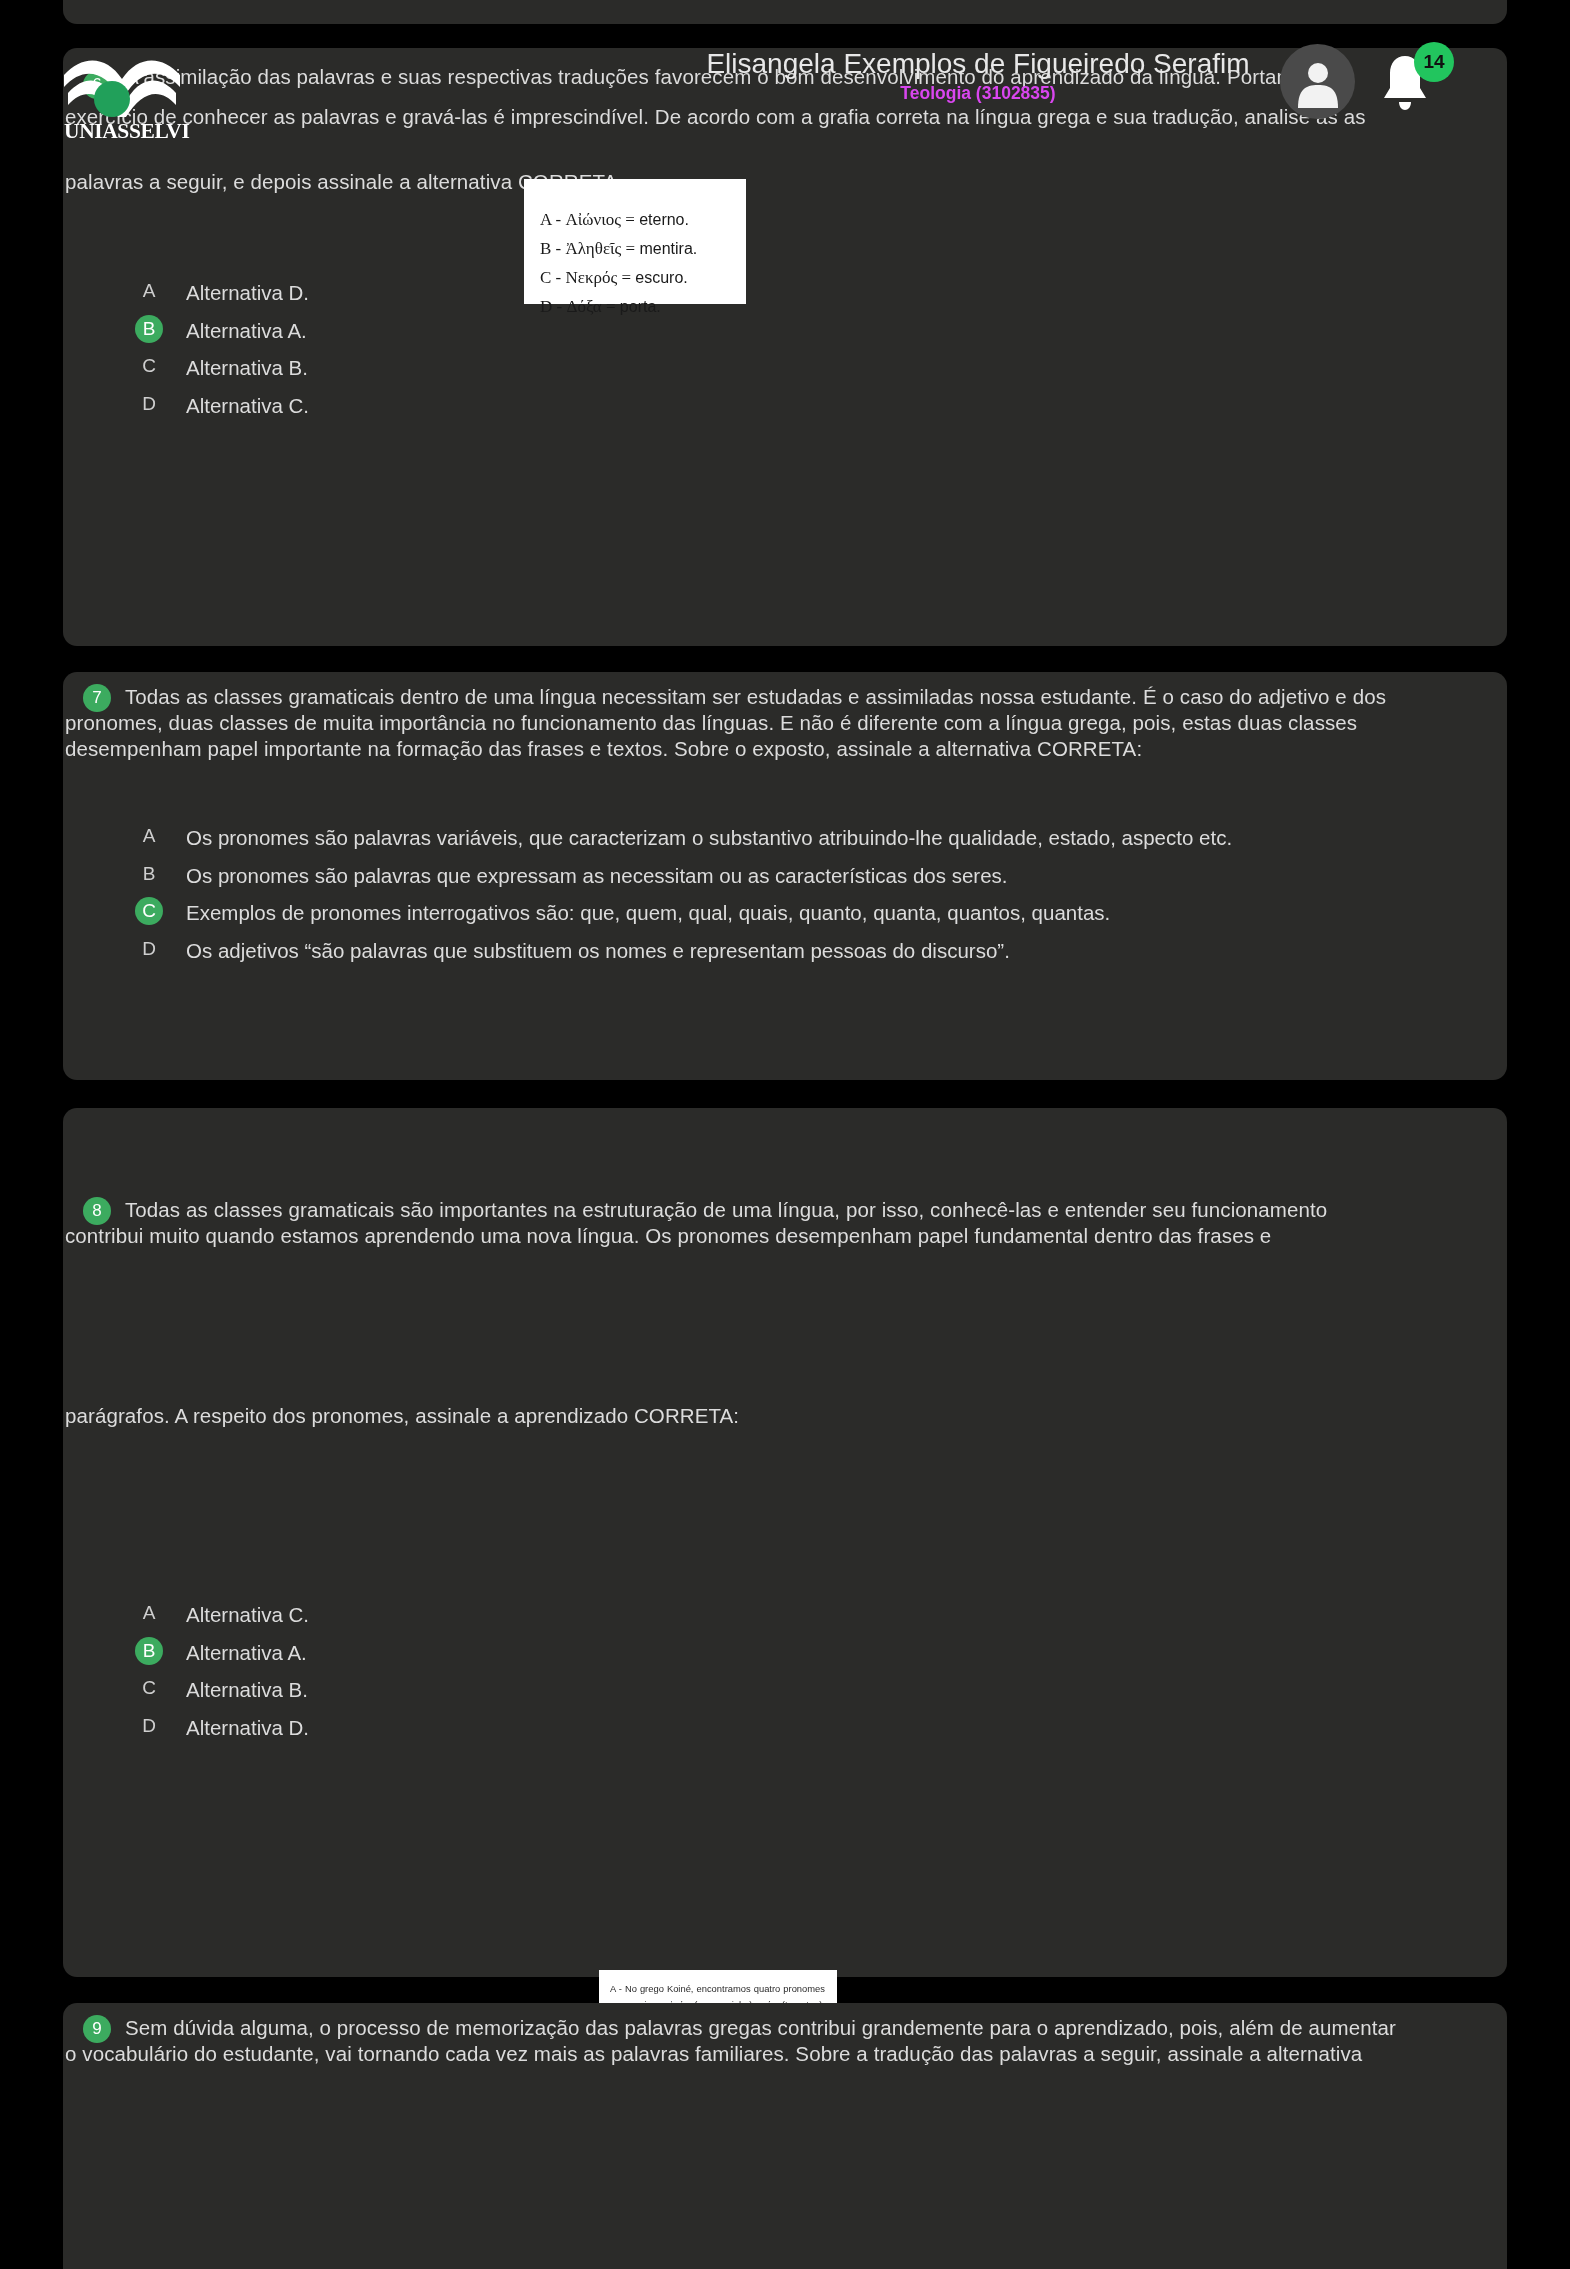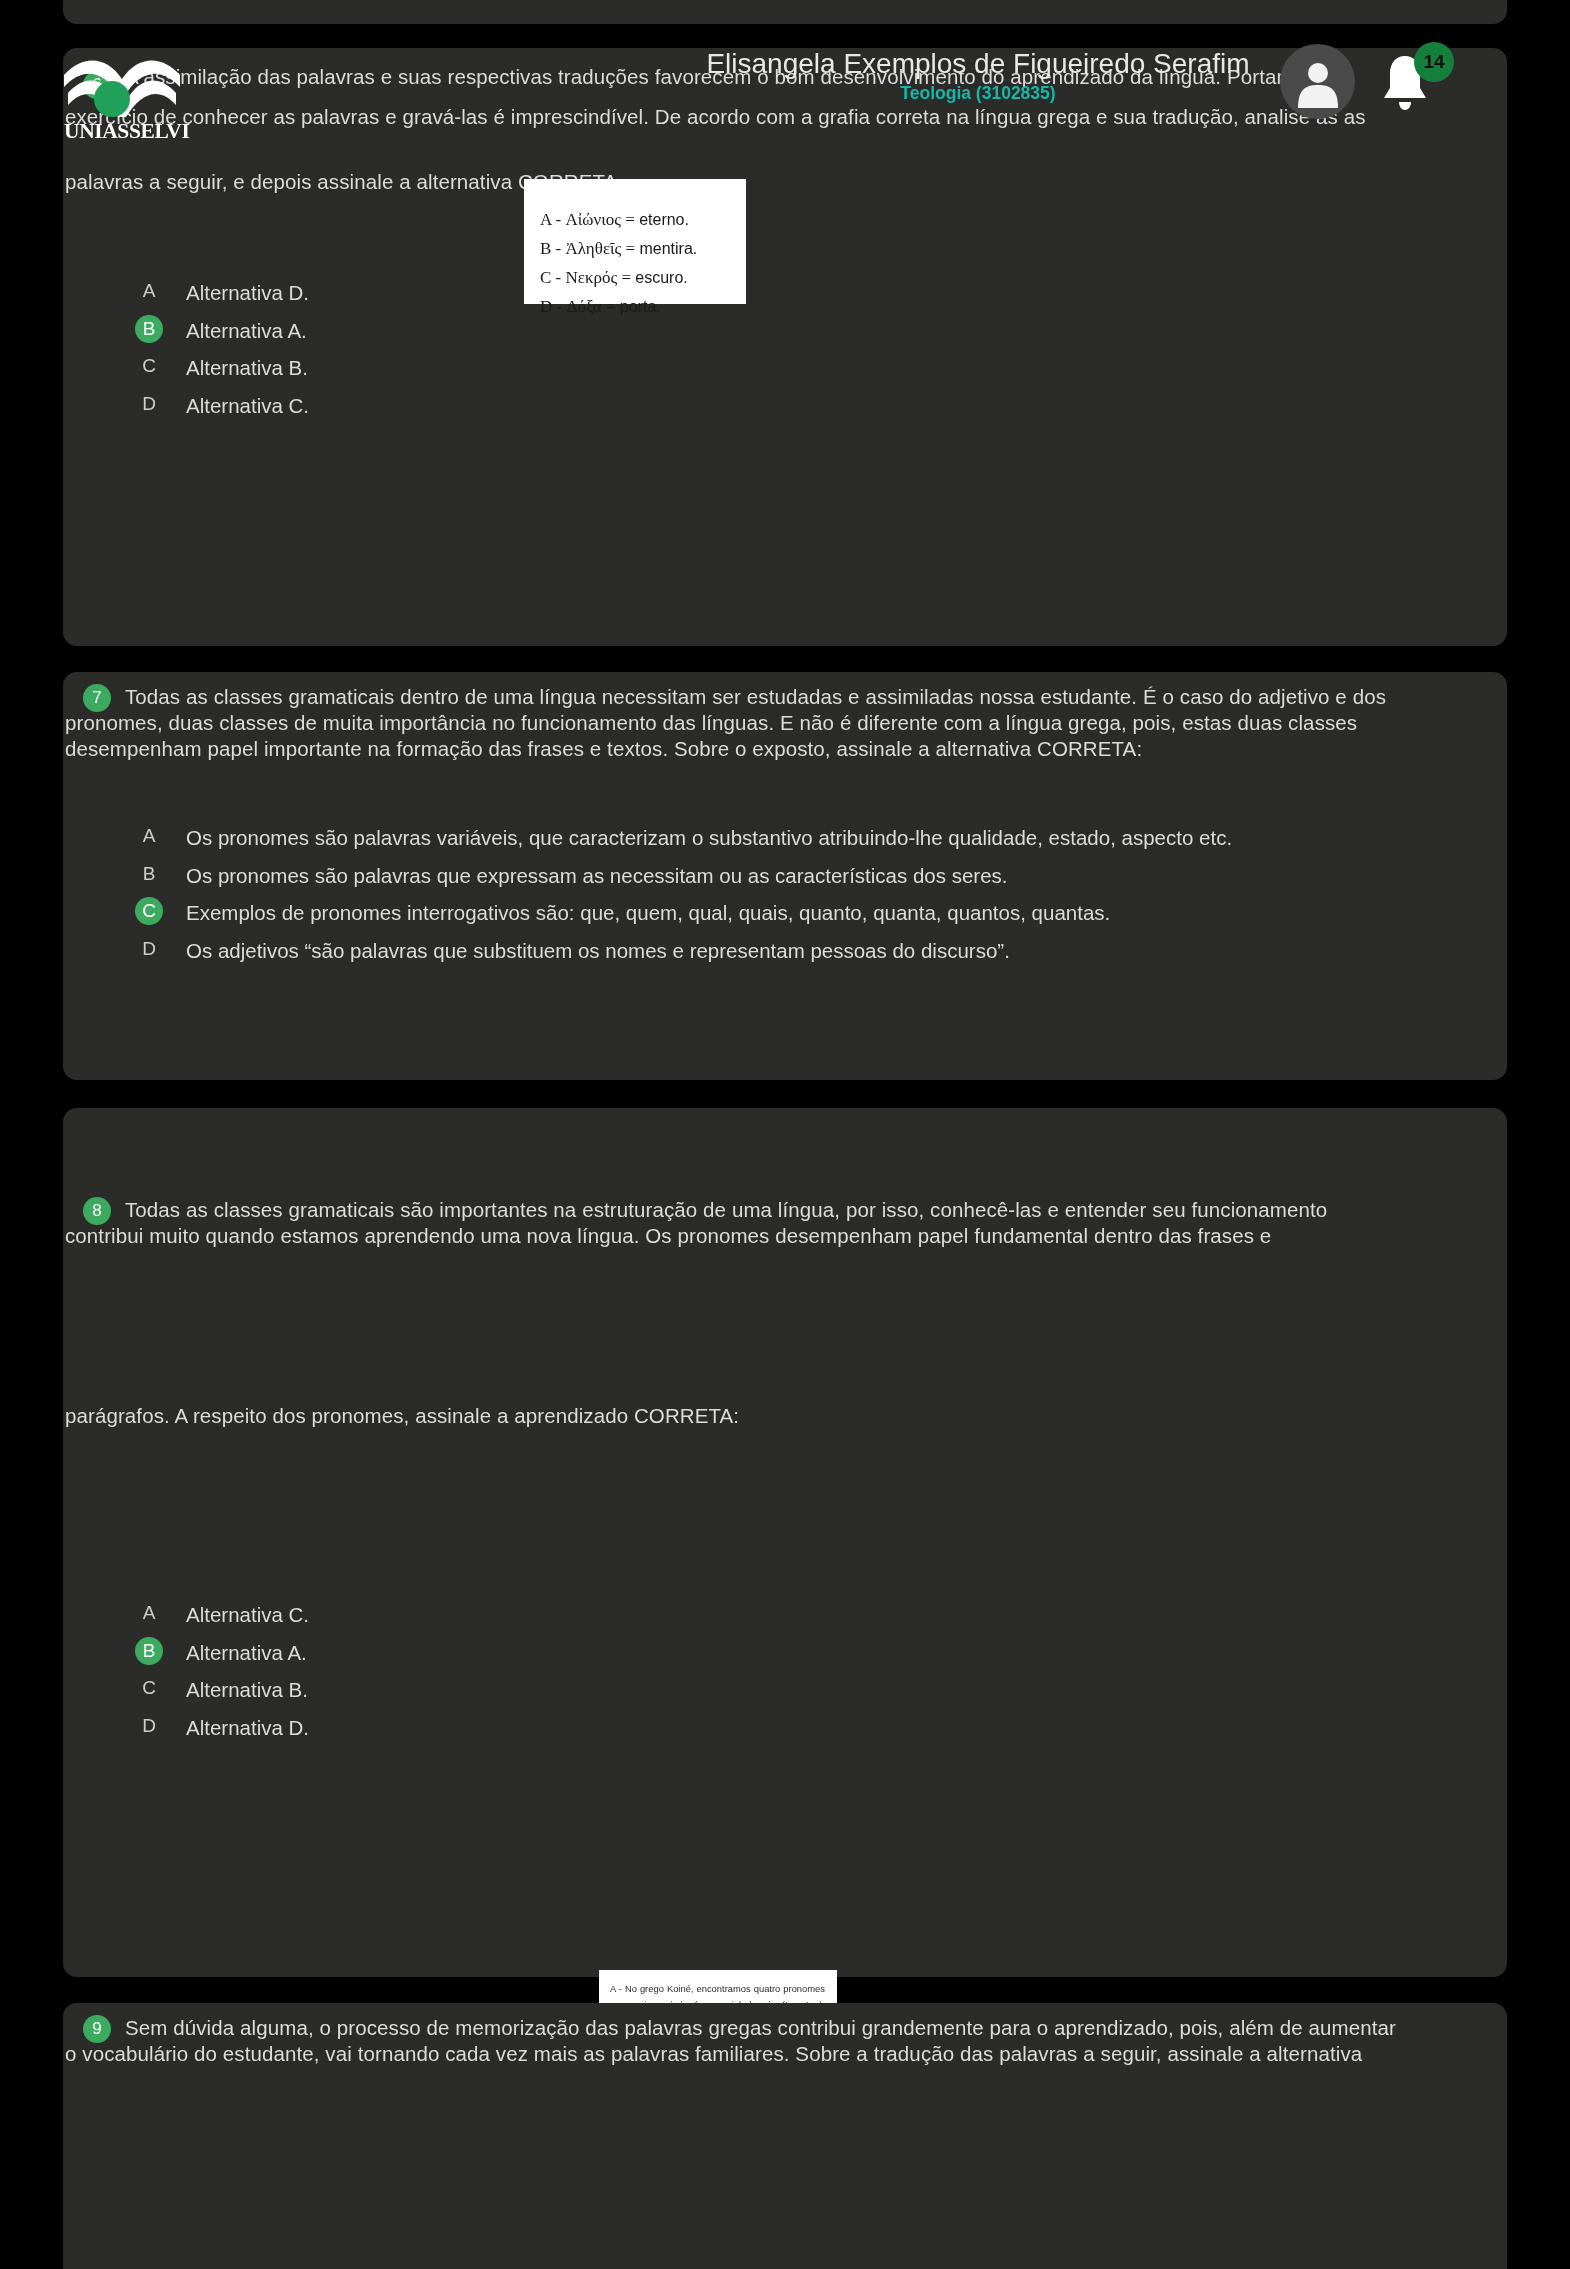--- a/index.html
+++ b/index.html
@@ -168,21 +168,21 @@
     text-align: center;
     color: #e8e8e8;
     font-size: 28px;
     font-weight: 300;
   }
   .user-course {
     position: absolute;
     left: 678px; top: 83px;
     width: 600px;
     text-align: center;
-    color: #14b8a6;
+    color: #d946ef;
     font-size: 17.5px;
     font-weight: bold;
   }
   .avatar {
     position: absolute;
     left: 1280px; top: 44px;
     width: 75px; height: 75px;
     border-radius: 50%;
     background: #4a4a4a;
     overflow: hidden;
@@ -191,21 +191,21 @@
   .bell {
     position: absolute;
     left: 1374px; top: 50px;
     width: 62px; height: 66px;
   }
   .bell-badge {
     position: absolute;
     left: 1414px; top: 42px;
     width: 40px; height: 40px;
     border-radius: 50%;
-    background: #15803d;
+    background: #22c55e;
     color: #111;
     font-size: 19px;
     font-weight: bold;
     display: flex; align-items: center; justify-content: center;
   }
 </style>
 </head>
 <body>
 
 <div class="top-stub"></div>

